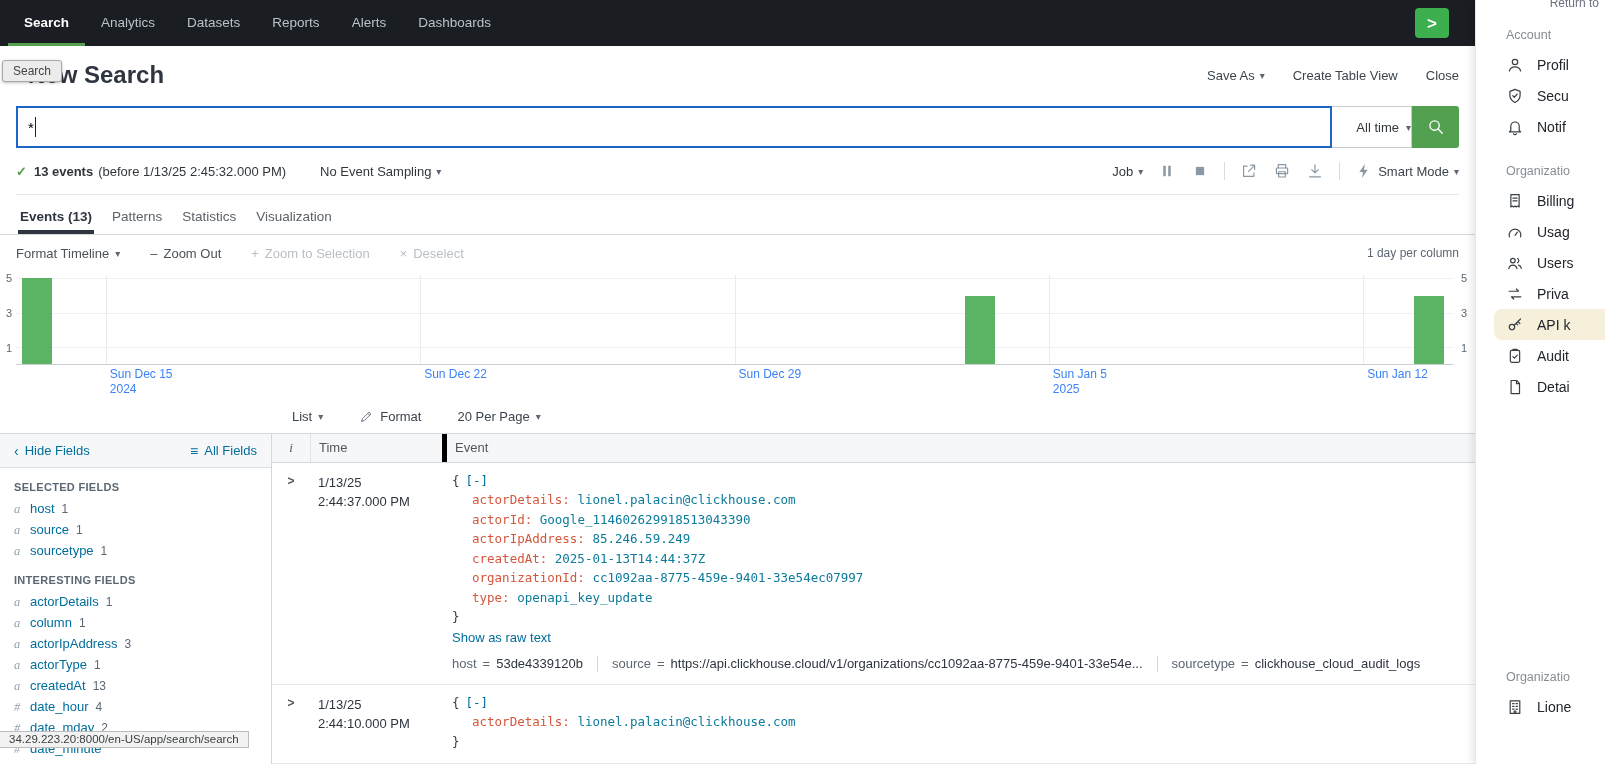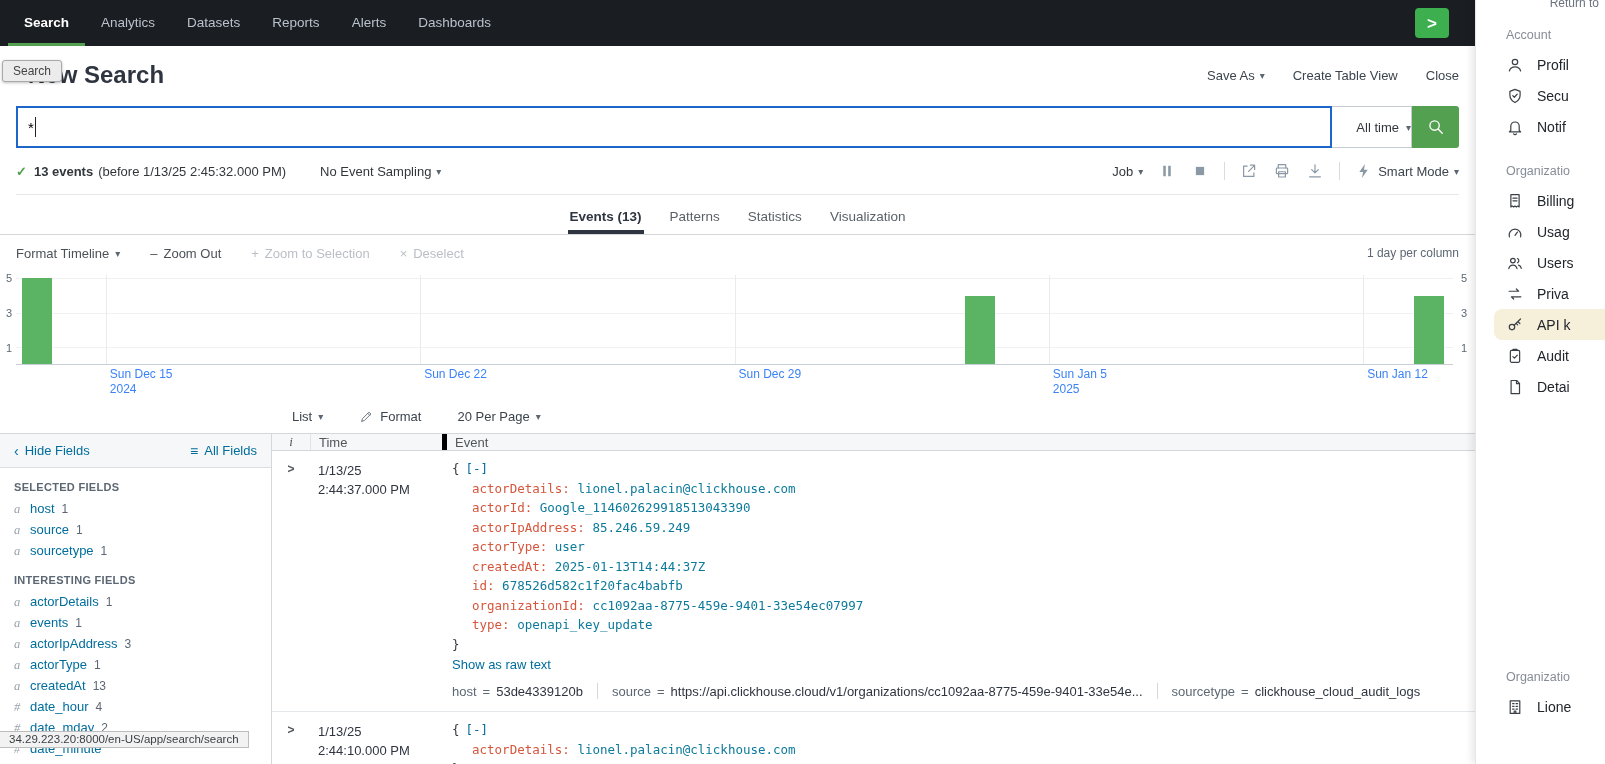--- a/index.html
+++ b/index.html
@@ -47,21 +47,21 @@
   .events-bold { font-weight:bold; margin-right:5px; }
   .events-detail { margin-right:34px; }
   .sampling { display:flex; align-items:center; gap:5px; cursor:pointer; }
   .job-right { margin-left:auto; display:flex; align-items:center; gap:15px; }
   .jicon { width:18px; height:18px; color:var(--icon_gray,#8b98a5); cursor:pointer; display:inline-flex; }
   .jicon svg { width:100%; height:100%; }
   .vdiv { width:1px; height:18px; background:#d8dcdf; }
   .smart { display:flex; align-items:center; gap:5px; cursor:pointer; color:#3c444d; }
 
   
-  .tabs-row { display:flex; gap:24px; padding:0 18px; border-bottom:1px solid #d4d8db; margin-top:6px; height:34px;justify-content:center; }
+  .tabs-row { display:flex; gap:16px; padding:0 18px; border-bottom:1px solid #d4d8db; margin-top:6px; height:34px; }
   .tab { font-size:13.5px; color:#5a6268; cursor:pointer; padding:8px 2px; white-space:nowrap; }
   .tab.active { color:#2f3540; font-weight:bold; border-bottom:4px solid #2f3540; }
 
   
   .timeline-controls { display:flex; align-items:center; gap:30px; padding:8px 16px; font-size:13px; color:#4a5258; height:36px; }
   .tc-item { display:flex; align-items:center; gap:6px; cursor:pointer; white-space:nowrap; }
   .tc-item.disabled { color:#b9bfc5; cursor:default; }
   .tc-sym { font-size:13px; }
   .scale-note { margin-left:auto; font-size:12px; color:#5c6773; }
 
@@ -345,21 +345,21 @@
         </div>
       <div class="field-group-title">INTERESTING FIELDS</div>
       <div id="interesting-fields">
           <div class="field-row">
             <span class="ftype">a</span>
             <span class="fname">actorDetails</span>
             <span class="fcount">1</span>
           </div>
           <div class="field-row">
             <span class="ftype">a</span>
-            <span class="fname">events</span>
+            <span class="fname">column</span>
             <span class="fcount">1</span>
           </div>
           <div class="field-row">
             <span class="ftype">a</span>
             <span class="fname">actorIpAddress</span>
             <span class="fcount">3</span>
           </div>
           <div class="field-row">
             <span class="ftype">a</span>
             <span class="fname">actorType</span>
@@ -400,23 +400,21 @@
             <div class="cell-time">
               <div>1/13/25</div>
               <div>2:44:37.000 PM</div>
             </div>
             <div class="cell-event">
               <div class="json">
                 <div><span class="brace">{</span><span class="collapse">[-]</span></div>
                 <div class="json-line"><span class="jkey">actorDetails:</span> <span class="jval">lionel.palacin@clickhouse.com</span></div>
                 <div class="json-line"><span class="jkey">actorId:</span> <span class="jval">Google_114602629918513043390</span></div>
                 <div class="json-line"><span class="jkey">actorIpAddress:</span> <span class="jval">85.246.59.249</span></div>
-                <div class="json-line"><span class="jkey">actorType:</span> <span class="jval">user</span></div>
                 <div class="json-line"><span class="jkey">createdAt:</span> <span class="jval">2025-01-13T14:44:37Z</span></div>
-                <div class="json-line"><span class="jkey">id:</span> <span class="jval">678526d582c1f20fac4babfb</span></div>
                 <div class="json-line"><span class="jkey">organizationId:</span> <span class="jval">cc1092aa-8775-459e-9401-33e54ec07997</span></div>
                 <div class="json-line"><span class="jkey">type:</span> <span class="jval">openapi_key_update</span></div>
                 <div><span class="brace">}</span></div>
               </div>
               <div class="show-raw">Show as raw text</div>
               <div class="meta-row">
                 <div class="meta-item">
                   <span class="mkey">host</span>
                   <span class="meq">=</span>
                   <span class="mval">53de4339120b</span>

